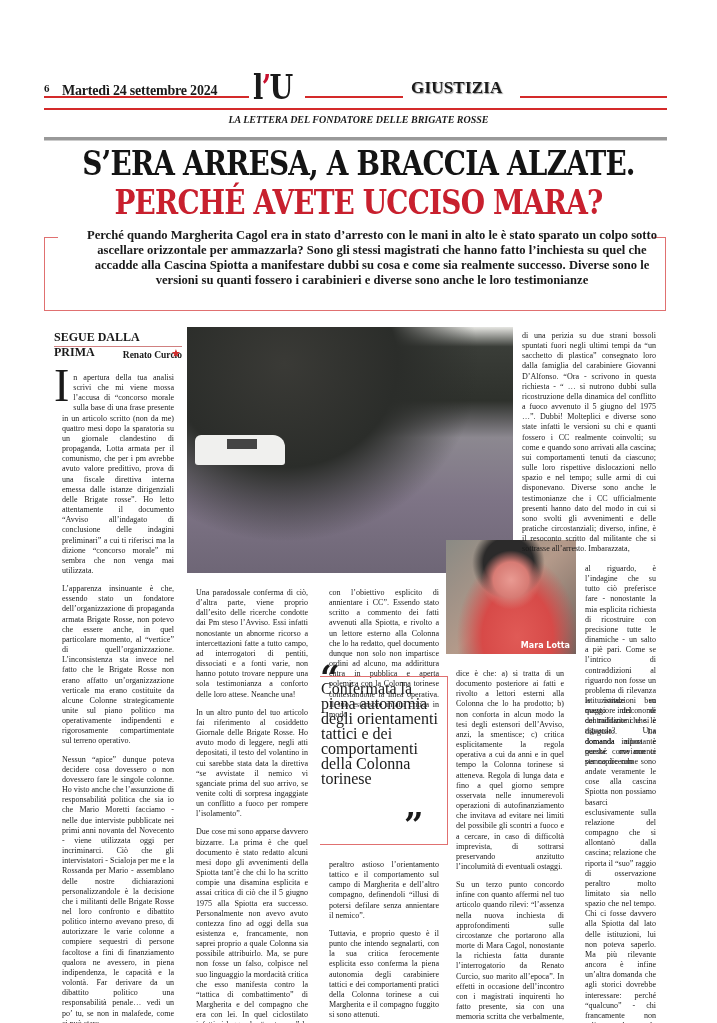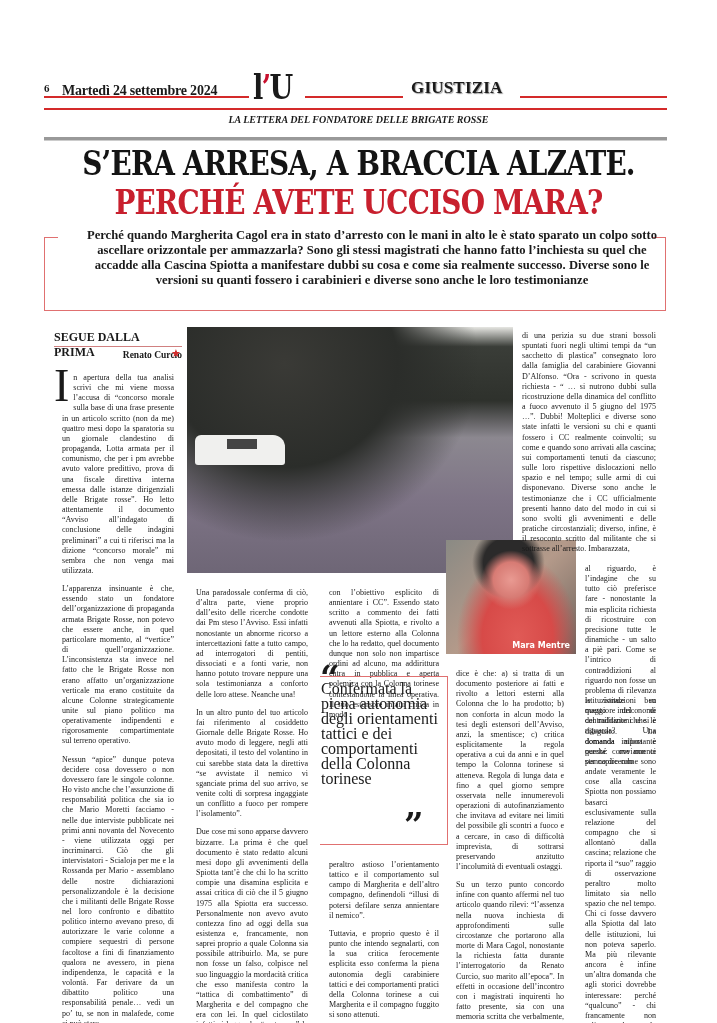--- a/index.html
+++ b/index.html
@@ -109,21 +109,21 @@
 <div class="abs pq-openq">“</div>
 <div class="abs pq-text">Confermata la piena autonomia degli orientamenti tattici e dei comportamenti della Colonna torinese</div>
 <div class="abs pq-closeq">”</div>
 <div class="abs col c3b">
   <p>peraltro astioso l’orientamento tattico e il comportamento sul campo di Margherita e dell’altro compagno, definendoli “illusi di potersi defilare senza annientare il nemico”.</p>
   <p>Tuttavia, e proprio questo è il punto che intendo segnalarti, con la sua critica ferocemente esplicita esso conferma la piena autonomia degli carabiniere tattici e dei comportamenti pratici della Colonna torinese a cui Margherita e il compagno fuggito si sono attenuti.</p>
   <p>Insomma, per non farla inutilmente lunga, se quel documento qualcosa ci</p>
 </div>
 
 <div class="abs photo2">
-  <div class="abs caption">Mara Mentre</div>
+  <div class="abs caption">Mara Lotta</div>
 </div>
 
 <div class="abs col c4">
   <p>dice è che: a) si tratta di un documento posteriore ai fatti e rivolto a lettori esterni alla Colonna che lo ha prodotto; b) non conforta in alcun modo la tesi degli estensori dell’Avviso, anzi, la smentisce; c) critica esplicitamente la regola operativa a cui da anni e in quel tempo la Colonna torinese si atteneva. Regola di lunga data e fino a quel giorno sempre osservata nelle innumerevoli operazioni di autofinanziamento che invitava ad evitare nei limiti del possibile gli scontri a fuoco e a cercare, in caso di difficoltà imprevista, di sottrarsi preservando anzitutto l’incolumità di eventuali ostaggi.</p>
   <p>Su un terzo punto concordo infine con quanto affermi nel tuo articolo quando rilevi: “l’assenza nella nuova inchiesta di approfondimenti sulle circostanze che portarono alla morte di Mara Cagol, nonostante la richiesta fatta durante l’interrogatorio da Renato Curcio, suo marito all’epoca”. In effetti in occasione dell’incontro con i magistrati inquirenti ho fatto presente, sia con una memoria scritta che verbalmente, che l’intera dinamica degli avvenimenti che hanno portato lutti alla cascina Spiotta non è mai stata chiarita. Sono gli stessi magistrati che hanno effettuato l’inchiesta, del resto, a manifestare “dubbi” su cosa e come sia realmente accaduto. Dubbi che essi esternano nella motivazione della richiesta</p>
 </div>
 
 <div class="abs col c5">
   <p>di una perizia su due strani bossoli spuntati fuori negli ultimi tempi da “un sacchetto di plastica” consegnato loro dalla famiglia del carabiniere Giovanni D’Alfonso. “Ora - scrivono in questa richiesta - “ … si nutrono dubbi sulla ricostruzione della dinamica del conflitto a fuoco avvenuto il 5 giugno del 1975 …”. Dubbi! Molteplici e diverse sono state infatti le versioni su chi e quanti fossero i CC realmente coinvolti; su come e quando sono arrivati alla cascina; sui comportamenti tenuti da ciascuno; sulle loro rispettive dislocazioni nello spazio e nel tempo; sulle armi di cui disponevano. Diverse sono anche le testimonianze che i CC ufficialmente presenti hanno dato del modo in cui si sono svolti gli avvenimenti e delle pratiche circostanziali; diverso, infine, è il resoconto scritto dal militante che si sottrasse all’arresto. Imbarazzata,</p>
 </div>

